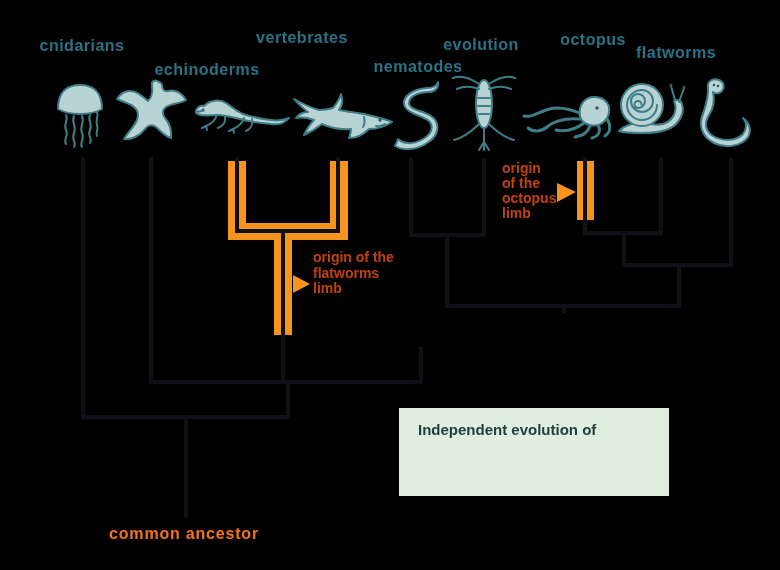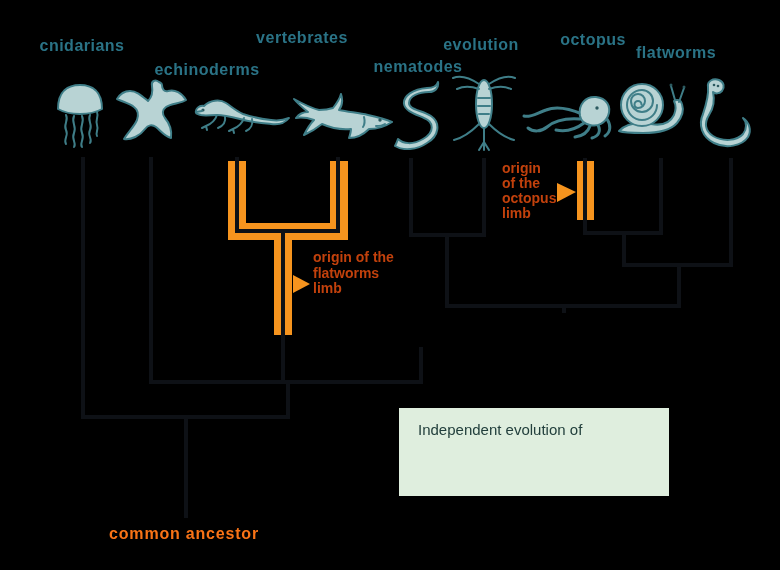--- a/index.html
+++ b/index.html
@@ -10,21 +10,21 @@
   #tree{position:absolute;left:0;top:0;}
   .icon{position:absolute;}
   .if{fill:#b8d3d4;stroke:#3f7e88;stroke-width:2;stroke-linejoin:round;}
   .is{fill:none;stroke:#3f7e88;stroke-width:2;stroke-linecap:round;stroke-linejoin:round;}
   .is3{fill:none;stroke:#3f7e88;stroke-width:3;stroke-linecap:round;stroke-linejoin:round;}
   .id{fill:#2c5a60;stroke:none;}
   .ann{position:absolute;color:#c2410c;font-weight:bold;font-size:14px;line-height:15.5px;
        white-space:nowrap;}
   #note-box{position:absolute;left:399px;top:408px;width:270px;height:88px;background:#dfeede;
             box-sizing:border-box;padding:13px 0 0 19px;}
-  #note-box div{color:#223f3c;font-weight:normal;font-size:15px;line-height:18px;white-space:nowrap;}
+  #note-box div{color:#223f3c;font-weight:bold;font-size:15px;line-height:18px;white-space:nowrap;}
   #root-label{position:absolute;left:184px;top:525px;transform:translateX(-50%);color:#f97316;
               font-weight:bold;font-size:16px;letter-spacing:.8px;white-space:nowrap;}
 </style>
 </head>
 <body>
 
 <div id="stage">
 
   <svg id="tree" width="780" height="570">
       <rect x="228" y="161" width="18" height="79" fill="#f6941e"></rect>

